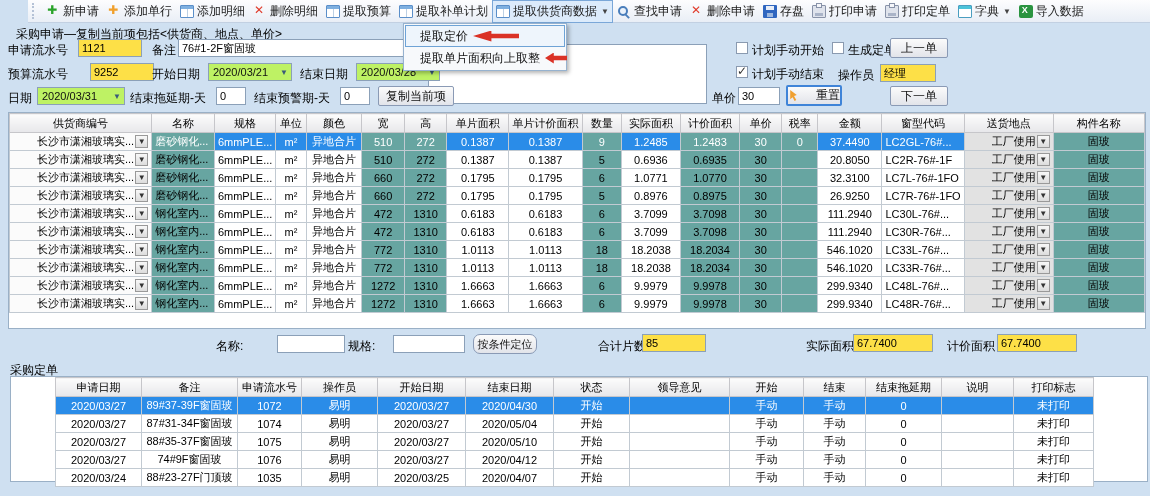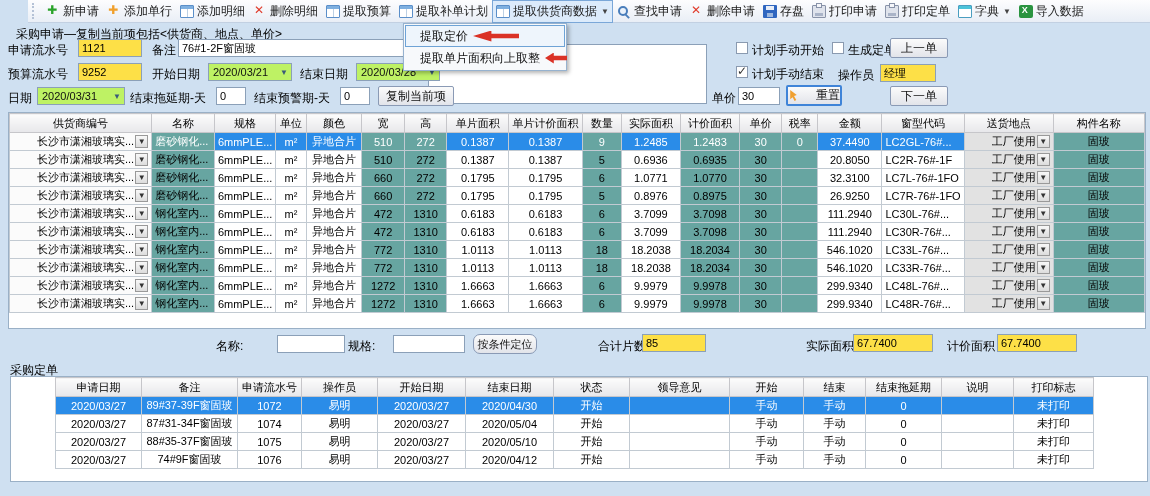--- a/index.html
+++ b/index.html
@@ -141,21 +141,21 @@
     <div class="lbl" style="left:16px;top:26px;">采购申请—复制当前项包括&lt;供货商、地点、单价&gt;</div>
 
     <div class="lbl" style="left:8px;top:42px;">申请流水号</div>
     <input class="inp ro" style="left: 78px; top: 39px; width: 64px;" readonly="" value="1121">
     <div class="lbl" style="left:152px;top:42px;">备注</div>
     <input class="inp" style="left: 178px; top: 39px; width: 247px;" value="76#1-2F窗固玻">
     <div class="lbl" style="left:390px;top:66px;">说明</div>
     <textarea class="desc" style="left: 428px; top: 44px; width: 279px; height: 60px;"></textarea>
 
     <div class="lbl" style="left:8px;top:66px;">预算流水号</div>
-    <input class="inp ro" style="left: 78px; top: 63px; width: 64px;" readonly="" value="9252">
+    <input class="inp ro" style="left: 90px; top: 63px; width: 64px;" readonly="" value="9252">
     <div class="lbl" style="left:152px;top:66px;">开始日期</div>
     <div class="combo" style="left:208px;top:63px;width:84px;">
         <span>2020/03/21</span>
         <span class="dd">▼</span>
       </div>
     <div class="lbl" style="left:300px;top:66px;">结束日期</div>
     <div class="combo" style="left:356px;top:63px;width:84px;">
         <span>2020/03/28</span>
         <span class="dd">▼</span>
       </div>
@@ -653,16 +653,31 @@
             <td>2020/03/27</td>
             <td>2020/04/12</td>
             <td>开始</td>
             <td></td>
             <td>手动</td>
             <td>手动</td>
             <td>0</td>
             <td></td>
             <td>未打印</td>
           </tr>
+          <tr>
+            <td>2020/03/24</td>
+            <td>88#23-27F门顶玻</td>
+            <td>1035</td>
+            <td>易明</td>
+            <td>2020/03/25</td>
+            <td>2020/04/07</td>
+            <td>开始</td>
+            <td></td>
+            <td>手动</td>
+            <td>手动</td>
+            <td>0</td>
+            <td></td>
+            <td>未打印</td>
+          </tr>
         </tbody>
       </table>
   </div>
 </div>
 
 </body></html>

